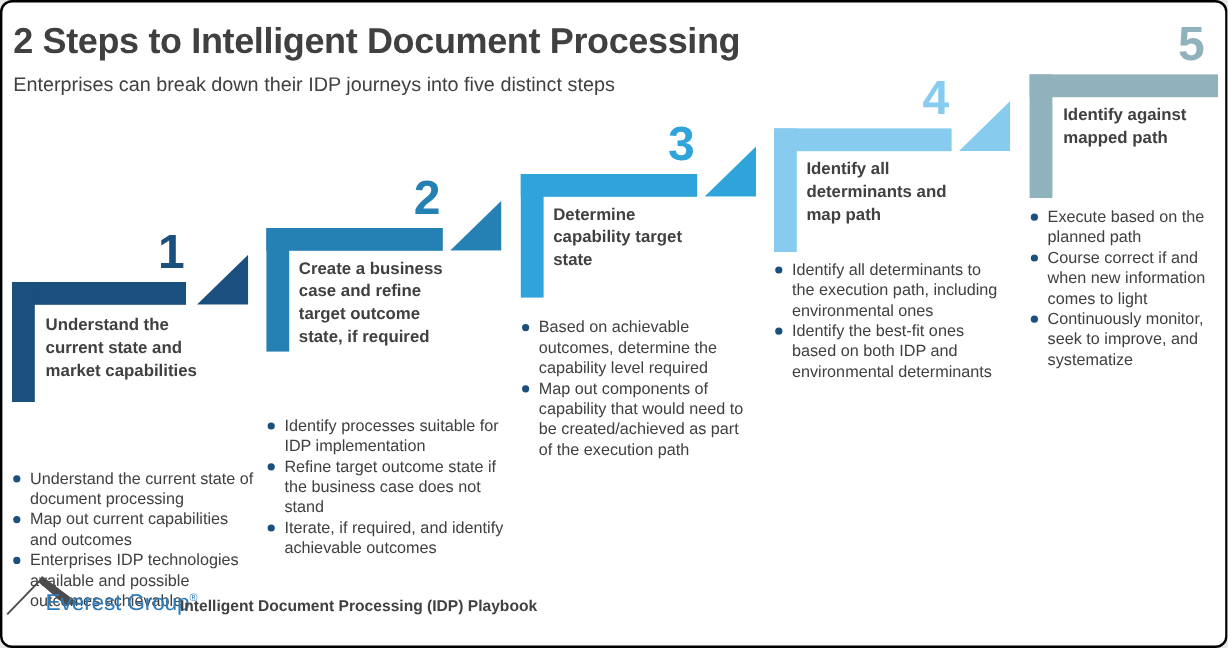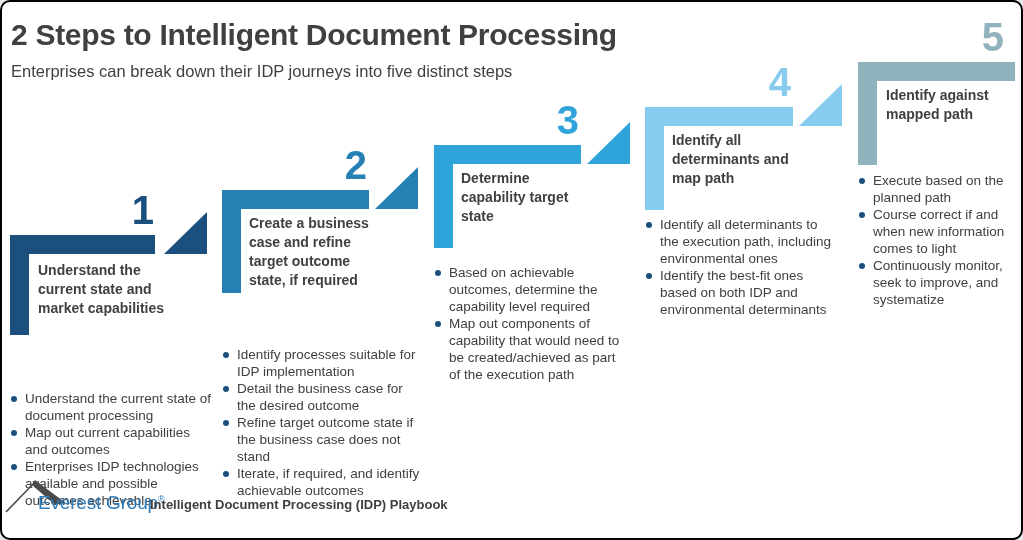--- a/index.html
+++ b/index.html
@@ -116,21 +116,20 @@
     </ul>
   </div>
 
   <div class="step s2" style="--step-color: #2581b4;">
     <div class="step-number">2</div>
     <div class="step-bracket"></div>
     <div class="step-triangle"></div>
     <div class="step-title">Create a business case and refine target outcome state, if required</div>
     <ul class="bullets">
       <li>Identify processes suitable for IDP implementation</li>
-      <li>Detail the business case for the desired outcome</li>
       <li>Refine target outcome state if the business case does not stand</li>
       <li>Iterate, if required, and identify achievable outcomes</li>
     </ul>
   </div>
 
   <div class="step s3" style="--step-color: #2fa4db;">
     <div class="step-number">3</div>
     <div class="step-bracket"></div>
     <div class="step-triangle"></div>
     <div class="step-title">Determine capability target state</div>

